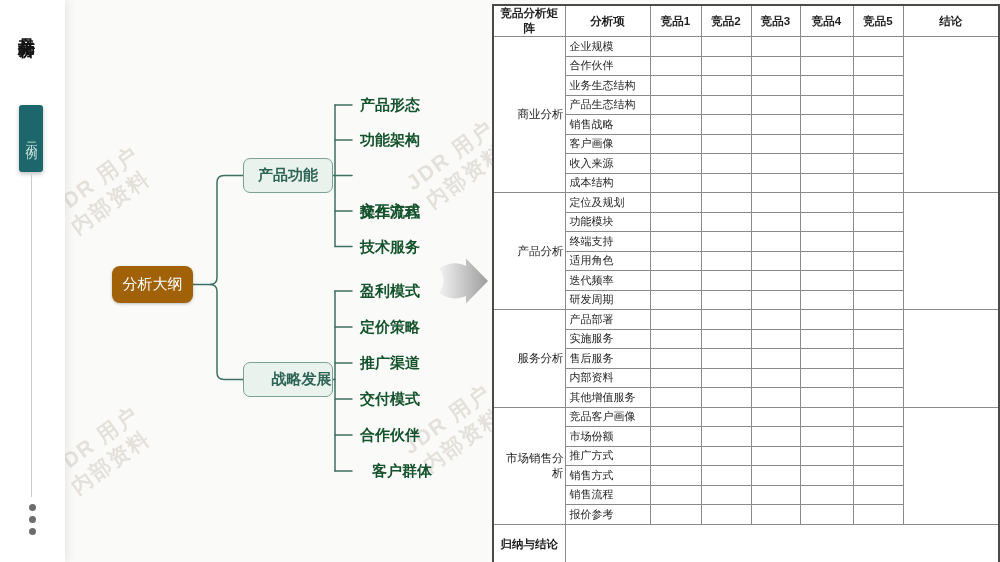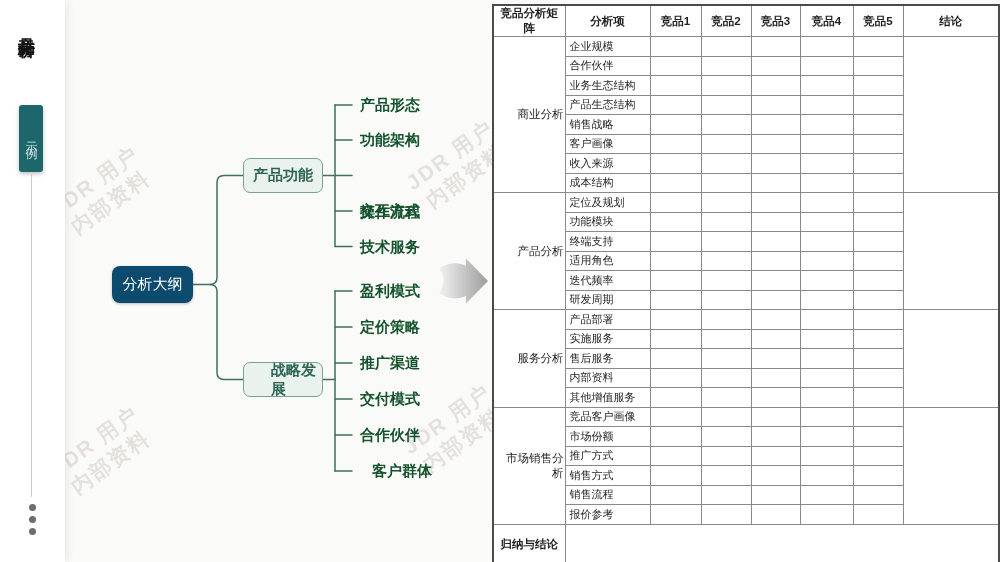--- a/index.html
+++ b/index.html
@@ -21,24 +21,24 @@
   .dot { width:7px; height:7px; border-radius:50%; background:#6d6d6d; margin-bottom:5px; }
 
   
   .wm { position:absolute; text-align:center; color:rgba(140,126,112,0.20); font-size:21px; font-weight:bold;
         letter-spacing:2px; line-height:1.25; white-space:nowrap; transform:translate(-50%,-50%) rotate(-36deg);
         z-index:1; pointer-events:none; }
 
   
   #mindmap-layer { position:absolute; left:0; top:0; width:1000px; height:562px; z-index:2; }
   #connector-svg { position:absolute; left:0; top:0; }
-  .root-node { position:absolute; left:112px; top:266px; width:81px; height:37px; background:#0c4a6e;
+  .root-node { position:absolute; left:112px; top:266px; width:81px; height:37px; background:#a16207;
                border-radius:8px; color:#ffffff; font-size:15px; font-weight:500; display:flex;
                align-items:center; justify-content:center; box-shadow:0 1px 3px rgba(0,0,0,0.25); }
-  .branch-node { position:absolute; left:243px; width:80px; height:35px; background:#e9f2ec;
+  .branch-node { position:absolute; left:243px; width:90px; height:35px; background:#e9f2ec;
                  border:1.4px solid #7aa294; border-radius:7px; color:#2e6456; font-size:15px; font-weight:600;
                  display:flex; align-items:center; justify-content:center; }
   .leaf-label { position:absolute; left:360px; height:20px; line-height:20px; font-size:15px; font-weight:600;
                 color:#14532d; white-space:nowrap; }
 
   
   .flow-arrow { position:absolute; left:436px; top:258px; z-index:2; }
 
   
   .matrix-wrap { position:absolute; left:492px; top:4px; width:508px; height:550px; z-index:4; background:#bef264; }

